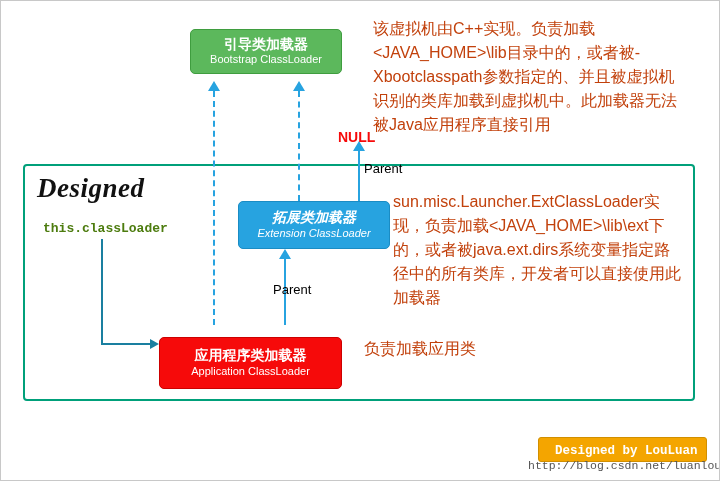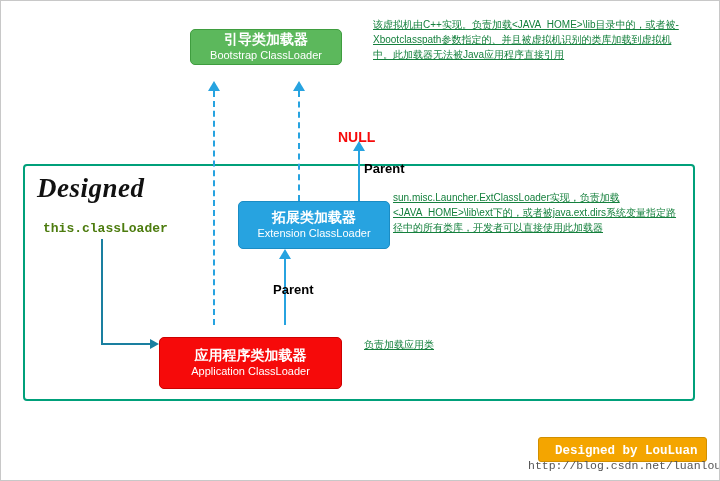--- a/index.html
+++ b/index.html
@@ -67,31 +67,32 @@
     font-size: 14px;
     font-weight: bold;
   }
   .node .en {
     font-size: 11px;
   }
   .node-bootstrap {
     left: 189px;
     top: 28px;
     width: 152px;
-    height: 36px;
+    height: 45px;
     background: #5cb85c;
     border: 1px solid #3f9d3f;
   }
   .node-extension {
     left: 237px;
     top: 200px;
     width: 152px;
     height: 48px;
     background: #27a3e0;
     border: 1px solid #1a8cc4;
+    font-style: italic;
   }
   .node-application {
     left: 158px;
     top: 336px;
     width: 183px;
     height: 52px;
     background: #f60a0a;
     border: 1px solid #cc0000;
   }
 
@@ -127,42 +128,41 @@
     width: 0;
     height: 0;
     border-top: 5px solid transparent;
     border-bottom: 5px solid transparent;
     border-left: 9px solid #1a7fa0;
   }
 
   .label-parent {
     position: absolute;
     font-size: 13px;
-    font-weight: bold;
+    font-weight: normal;
     color: #000000;
     font-family: "Liberation Sans", sans-serif;
   }
   .label-null {
     position: absolute;
     left: 337px;
     top: 128px;
     font-size: 14px;
     font-weight: bold;
     color: #f60a0a;
     font-family: "Liberation Sans", sans-serif;
   }
 
   
   .annot {
     position: absolute;
-    font-size: 10px;
-    color: #15803d;
+    font-size: 16px;
+    color: #c2410c;
     line-height: 1.5;
     font-family: "Liberation Sans", sans-serif;
-    text-decoration: underline;
   }
   .annot-bootstrap {
     left: 372px;
     top: 16px;
     width: 312px;
   }
   .annot-extension {
     left: 392px;
     top: 189px;
     width: 290px;

